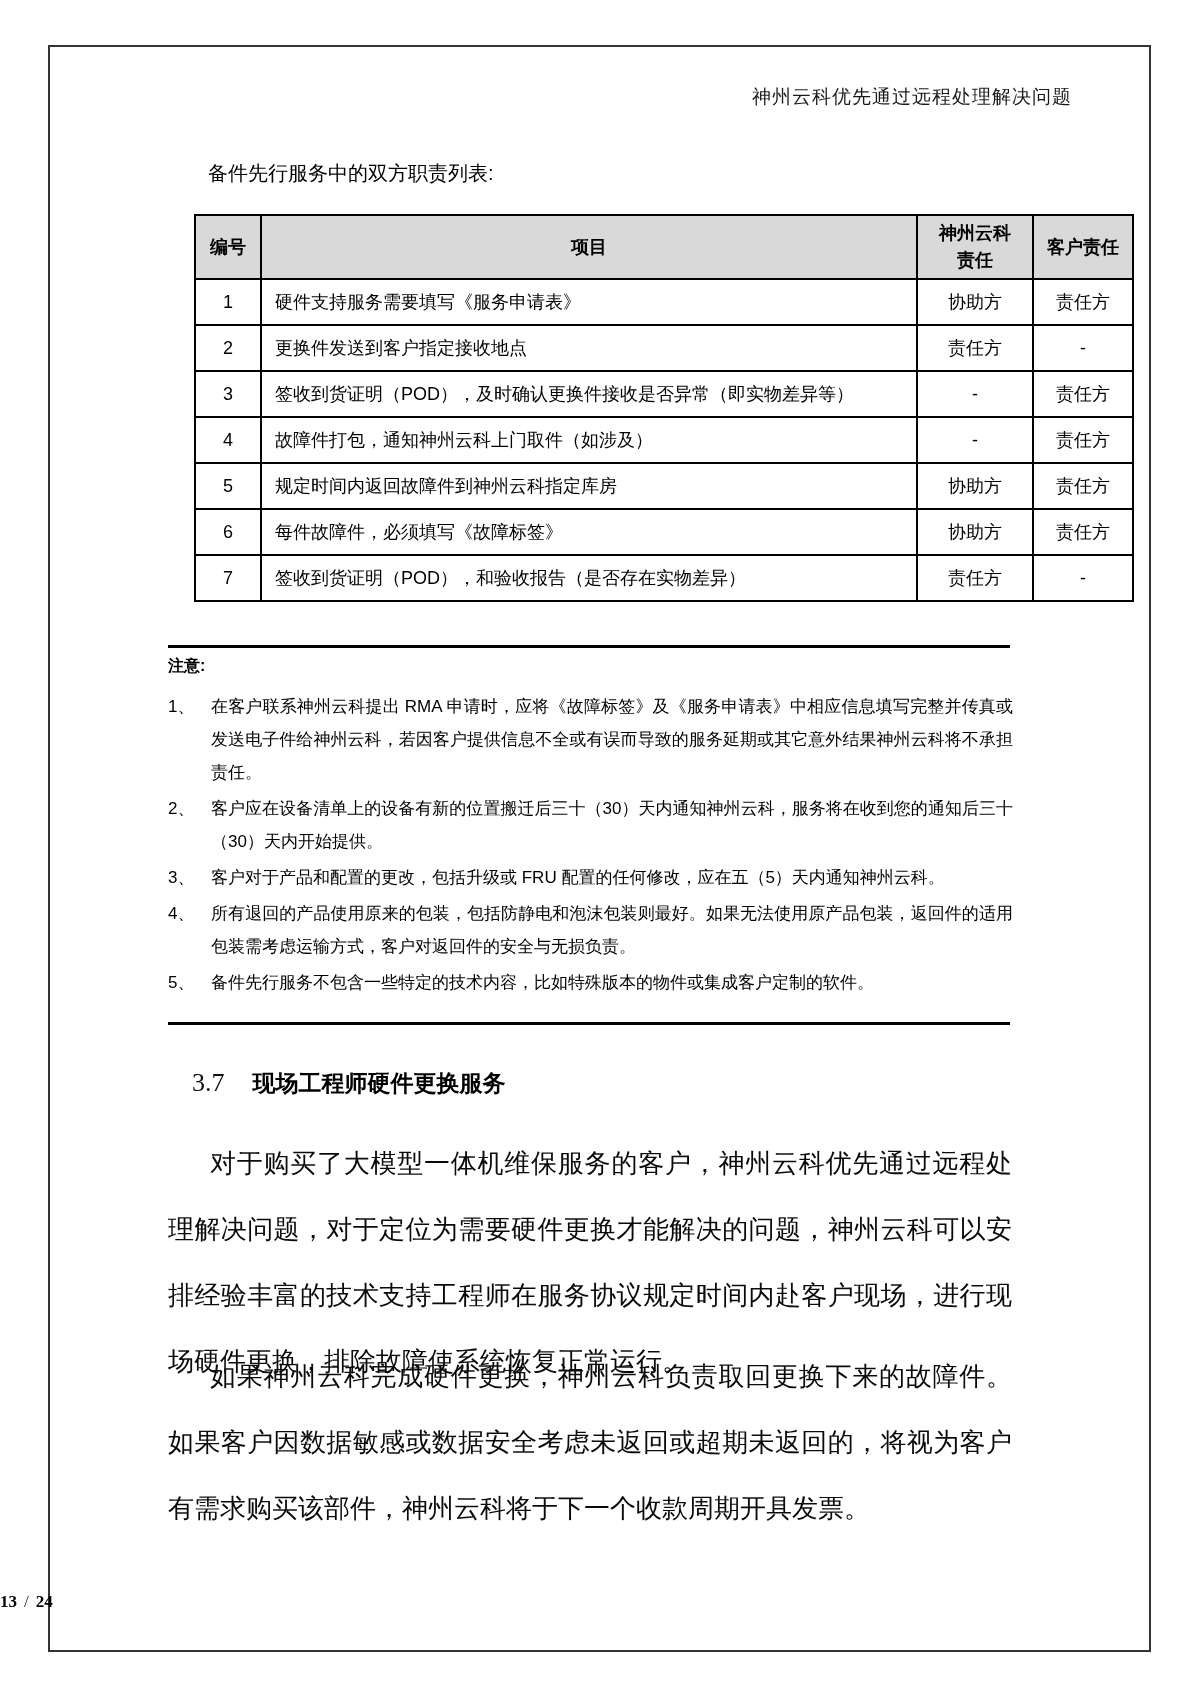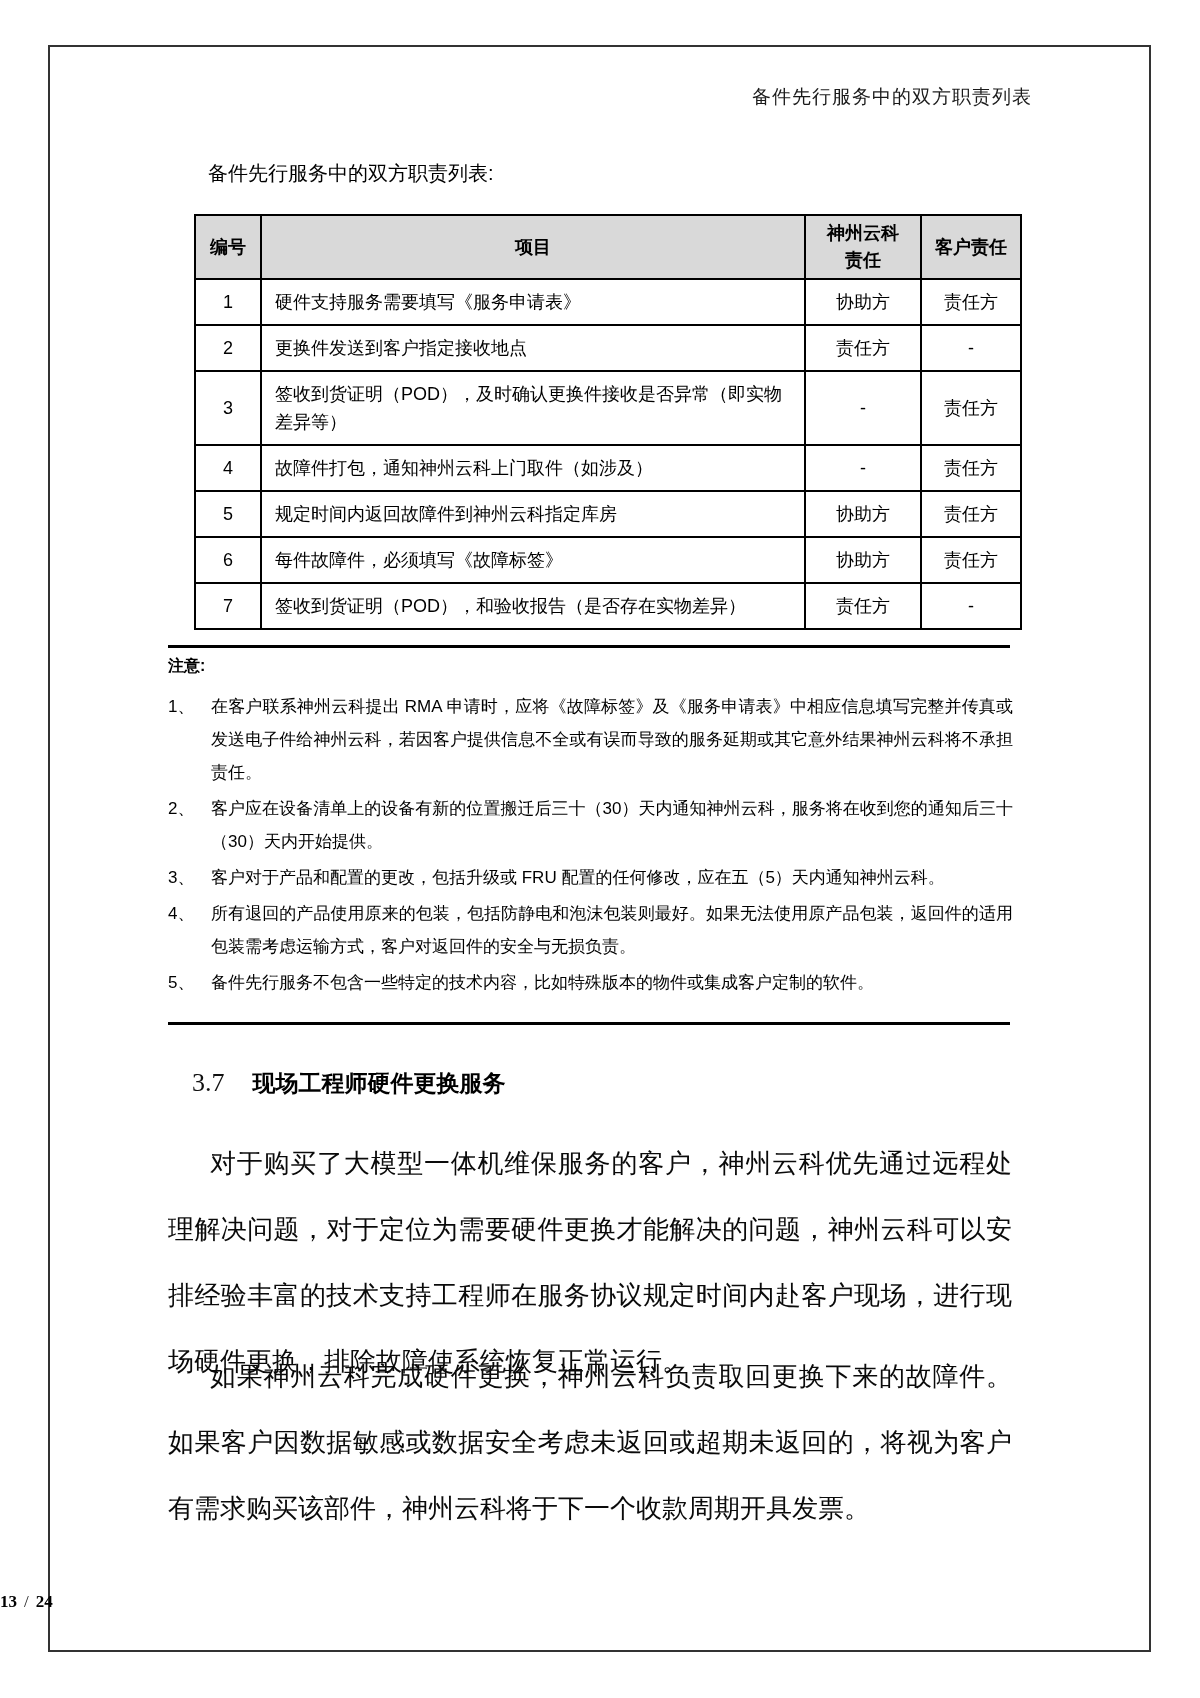--- a/index.html
+++ b/index.html
@@ -13,21 +13,21 @@
   .intro-line { position:absolute; top:160px; left:208px; font-size:20px; color:#000; }
 
   
   .resp-table { position:absolute; left:194px; top:214px; width:816px;
                 border-collapse:collapse; table-layout:fixed; }
   .resp-table th, .resp-table td { border:2px solid #000; vertical-align:middle;
                 font-size:18px; line-height:28px; }
   .resp-table th { background:#d9d9d9; font-weight:bold; height:64px; text-align:center; }
   .resp-table td { height:46px; padding:6px 4px; }
   .col-no      { width:66px;  text-align:center; }
-  .col-item    { width:544px; text-align:left; }
+  .col-item    { width:656px; text-align:left; }
   .resp-table td.col-item { padding:8px 13px; }
   .col-vendor  { width:116px; text-align:center; }
   .col-cust    { width:100px; text-align:center;margin-left:16px; }
   .hdr-line { display:block; line-height:27px; }
 
   
   .rule { position:absolute; left:168px; width:842px; height:3px; background:#000; }
   .rule-1 { top:645px; }
   .rule-2 { top:1022px; }
 
@@ -52,21 +52,21 @@
   
   .footer { position:absolute; top:1592px; left:0; width:1200px; 
             font-family:"Liberation Serif", serif; font-size:17px; font-weight:bold; }
   .footer .sep { font-weight:normal; margin:0 7px; color:#222; }
 </style>
 </head>
 <body>
 
 <div class="page-border"></div>
 
-<div class="header-title">备件先行服务中的双方职责列表</div>
+<div class="header-title">神州云科优先通过远程处理解决问题</div>
 
 <div class="intro-line">备件先行服务中的双方职责列表:</div>
 
 <table class="resp-table">
   <thead>
     <tr>
       <th class="col-no">编号</th>
       <th class="col-item">项目</th>
       <th class="col-vendor">
         <span class="hdr-line">神州云科</span>

